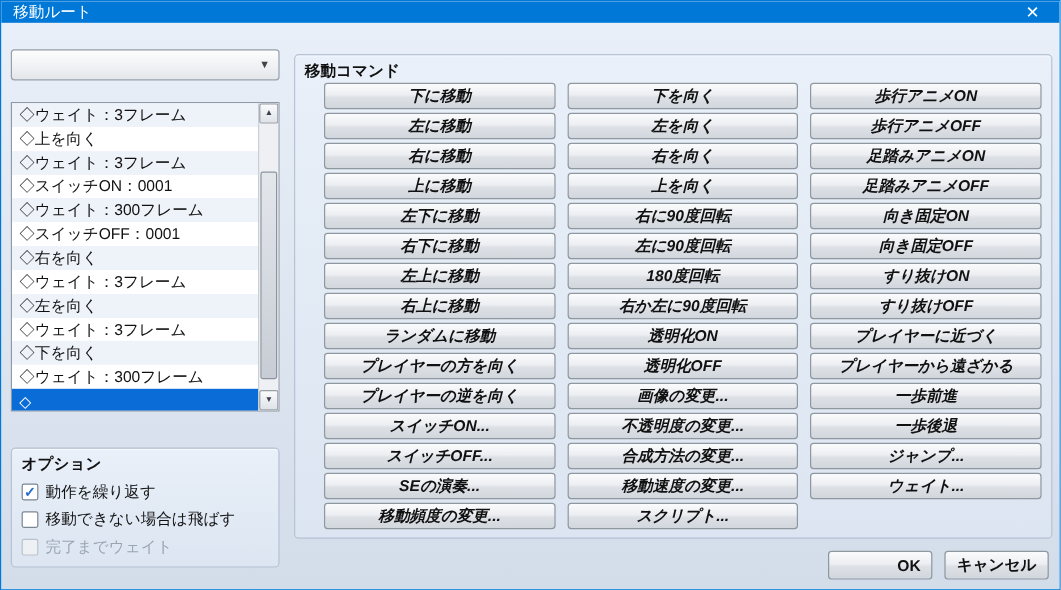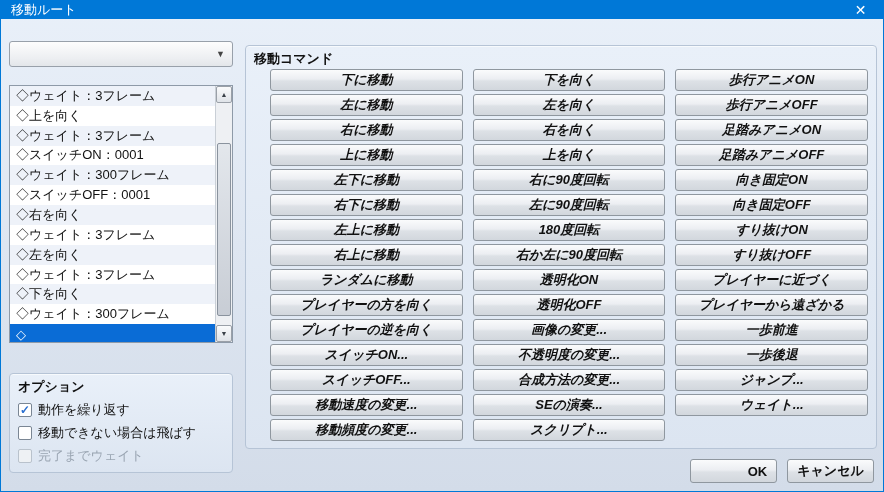--- a/index.html
+++ b/index.html
@@ -187,22 +187,22 @@
         <div class="cmd-btn">プレイヤーから遠ざかる</div>
         <div class="cmd-btn">プレイヤーの逆を向く</div>
         <div class="cmd-btn">画像の変更...</div>
         <div class="cmd-btn">一歩前進</div>
         <div class="cmd-btn">スイッチON...</div>
         <div class="cmd-btn">不透明度の変更...</div>
         <div class="cmd-btn">一歩後退</div>
         <div class="cmd-btn">スイッチOFF...</div>
         <div class="cmd-btn">合成方法の変更...</div>
         <div class="cmd-btn">ジャンプ...</div>
+        <div class="cmd-btn">SEの演奏...</div>
         <div class="cmd-btn">移動速度の変更...</div>
-        <div class="cmd-btn">SEの演奏...</div>
         <div class="cmd-btn">ウェイト...</div>
         <div class="cmd-btn">移動頻度の変更...</div>
         <div class="cmd-btn">スクリプト...</div>
       </div>
   </div>
 
   <div class="footer-btn ok-btn">OK</div>
   <div class="footer-btn cancel-btn">キャンセル</div>
 </div>
 

